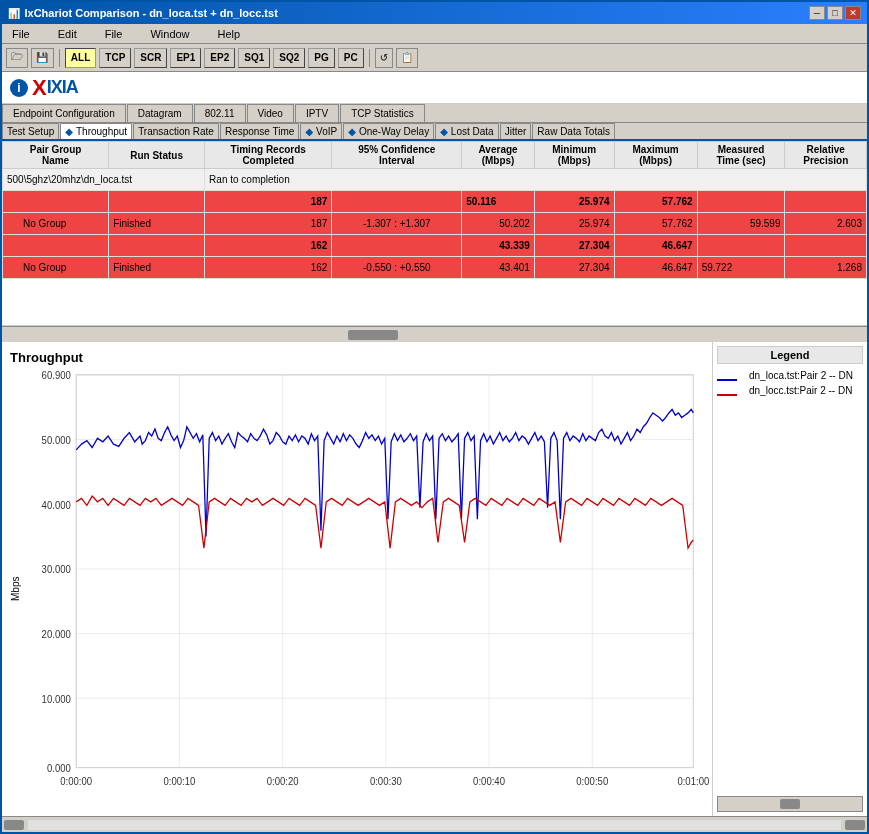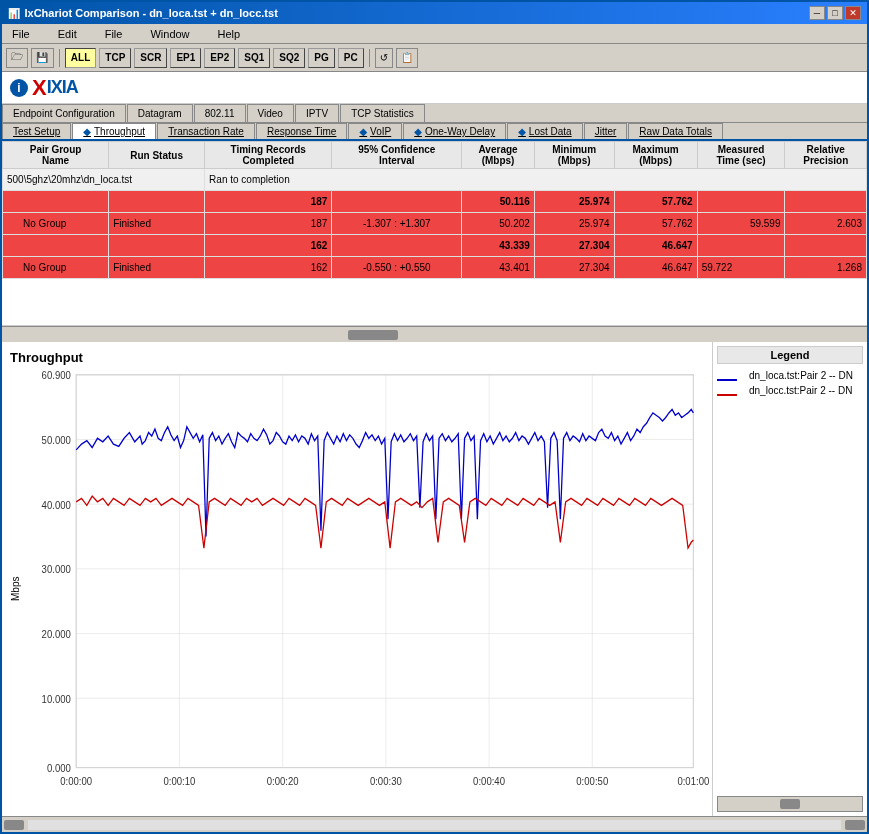--- a/index.html
+++ b/index.html
@@ -24,21 +24,21 @@
     
     .logo-bar { background: white; padding: 4px 8px; display: flex; align-items: center; border-bottom: 1px solid #ccc; height: 32px; }
     .logo-text { font-size: 18px; font-weight: bold; color: #0054a6; letter-spacing: -1px; }
     .logo-x { color: #cc0000; font-size: 22px; font-weight: bold; }
     .logo-icon { width: 18px; height: 18px; background: #0054a6; border-radius: 50%; color: white; display: flex; align-items: center; justify-content: center; font-size: 12px; font-weight: bold; margin-right: 4px; }
     
     .tabs-row1 { display: flex; background: #d4d0c8; border-bottom: 1px solid #888; }
     .tab { padding: 3px 10px; font-size: 10px; border: 1px solid #888; border-bottom: none; background: #d4d0c8; cursor: pointer; margin-right: 1px; }
     
     .tabs-row2 { display: flex; background: #d4d0c8; border-bottom: 2px solid #0054a6; }
-    .tab2 { padding: 2px 10px; font-size: 10px; border: 1px solid #888; border-bottom: none; background: #d4d0c8; cursor: pointer; margin-right: 1px; display: flex; align-items: center; gap: 3px; text-decoration: underline; }
+    .tab2 { padding: 2px 4px; font-size: 10px; border: 1px solid #888; border-bottom: none; background: #d4d0c8; cursor: pointer; margin-right: 1px; display: flex; align-items: center; gap: 3px; }
     .tab2.active { background: white; }
     .tab2-icon { color: #0054a6; font-size: 10px; }
     
     .data-table-container { background: white; border-bottom: 1px solid #ccc; height: 185px; overflow: auto; }
     .data-table { width: 100%; border-collapse: collapse; font-size: 10px; }
     .data-table th { background: #e8e8e8; border: 1px solid #ccc; padding: 2px 4px; text-align: center; font-size: 10px; position: sticky; top: 0; }
     .data-table td { border: 1px solid #ddd; padding: 5px 4px; }
     .row-filename { background: #f0f0f0; }
     .row-data { background: #ef4444; }
     .bold-val { font-weight: bold; }
@@ -162,21 +162,21 @@
         <tr class="row-filename">
           <td colspan="2" style="font-size:10px;">500\5ghz\20mhz\dn_loca.tst</td>
           <td colspan="7">Ran to completion</td>
         </tr>
 
         <tr class="row-data">
           <td></td>
           <td></td>
           <td class="bold-val" style="text-align:right;">187</td>
           <td></td>
-          <td class="bold-val" style="text-align:right;">50.116</td>
+          <td class="bold-val" style="text-align:left;">50.116</td>
           <td class="bold-val" style="text-align:right;">25.974</td>
           <td class="bold-val" style="text-align:right;">57.762</td>
           <td></td>
           <td></td>
         </tr>
 
         <tr class="row-data">
           <td style="padding-left:20px;">No Group</td>
           <td>Finished</td>
           <td style="text-align:right;">187</td>

